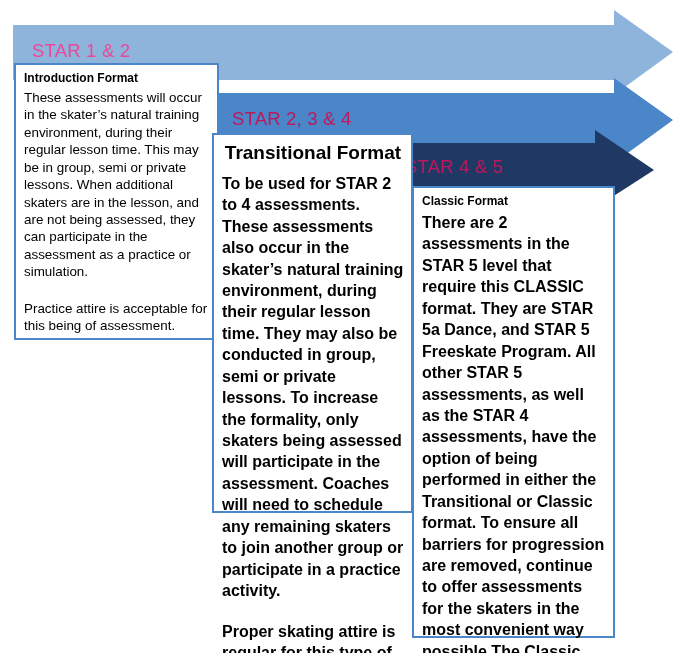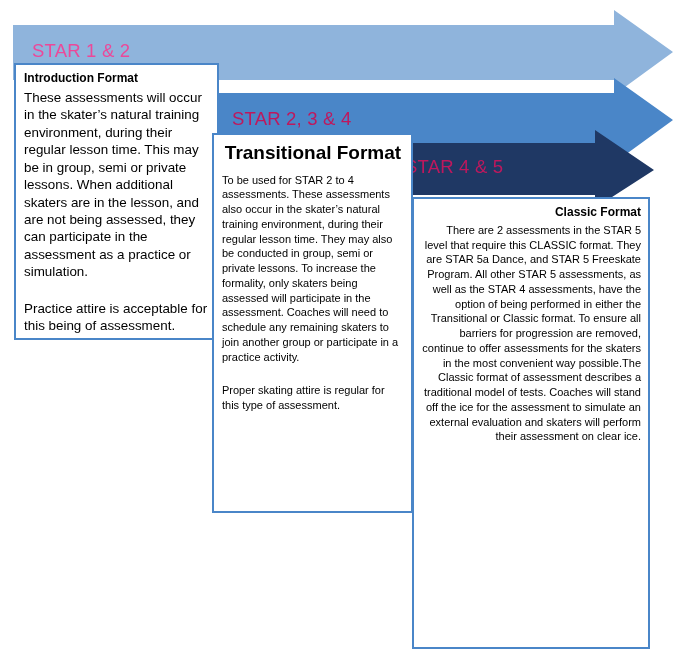--- a/index.html
+++ b/index.html
@@ -62,22 +62,23 @@
     margin-bottom: 8px;
     text-align: center;
   }
   .tb-body {
     font-size: 13.4px;
     line-height: 1.30;
     margin: 0;
     white-space: pre-wrap;
   }
   .tb-body.spaced {
-    font-size: 11px;
+    font-size: 16px;
     line-height: 1.34;
+    font-weight: bold;
   }
   .tb-gap {
     height: 19px;
   }
 </style>
 </head>
 <body>
 
 <div id="stage">
 
@@ -113,20 +114,20 @@
     <p class="tb-body">Practice attire is acceptable for this being of assessment.</p>
   </div>
 
   <div class="textbox" style="left:212px; top:133px; width:201px; height:380px;">
     <p class="tb-title big">Transitional Format</p>
     <p class="tb-body spaced">To be used for STAR 2 to 4 assessments. These assessments also occur in the skater’s natural training environment, during their regular lesson time. They may also be conducted in group, semi or private lessons. To increase the formality, only skaters being assessed will participate in the assessment. Coaches will need to schedule any remaining skaters to join another group or participate in a practice activity.</p>
     <div class="tb-gap"></div>
     <p class="tb-body spaced">Proper skating attire is regular for this type of assessment.</p>
   </div>
 
-  <div class="textbox" style="left:412px; top:197px; width:238px; height:452px;text-align:right;">
+  <div class="textbox" style="left:412px; top:186px; width:203px; height:452px;">
     <p class="tb-title">Classic Format</p>
     <p class="tb-body spaced">There are 2 assessments in the STAR 5 level that require this CLASSIC format. They are STAR 5a Dance, and STAR 5 Freeskate Program. All other STAR 5 assessments, as well as the STAR 4 assessments, have the option of being performed in either the Transitional or Classic format. To ensure all barriers for progression are removed, continue to offer assessments for the skaters in the most convenient way possible.The Classic format of assessment describes a traditional model of tests. Coaches will stand off the ice for the assessment to simulate an external evaluation and skaters will perform their assessment on clear ice.</p>
     <div class="tb-gap"></div>
 
   </div>
 
 </div>
 
 </body></html>

